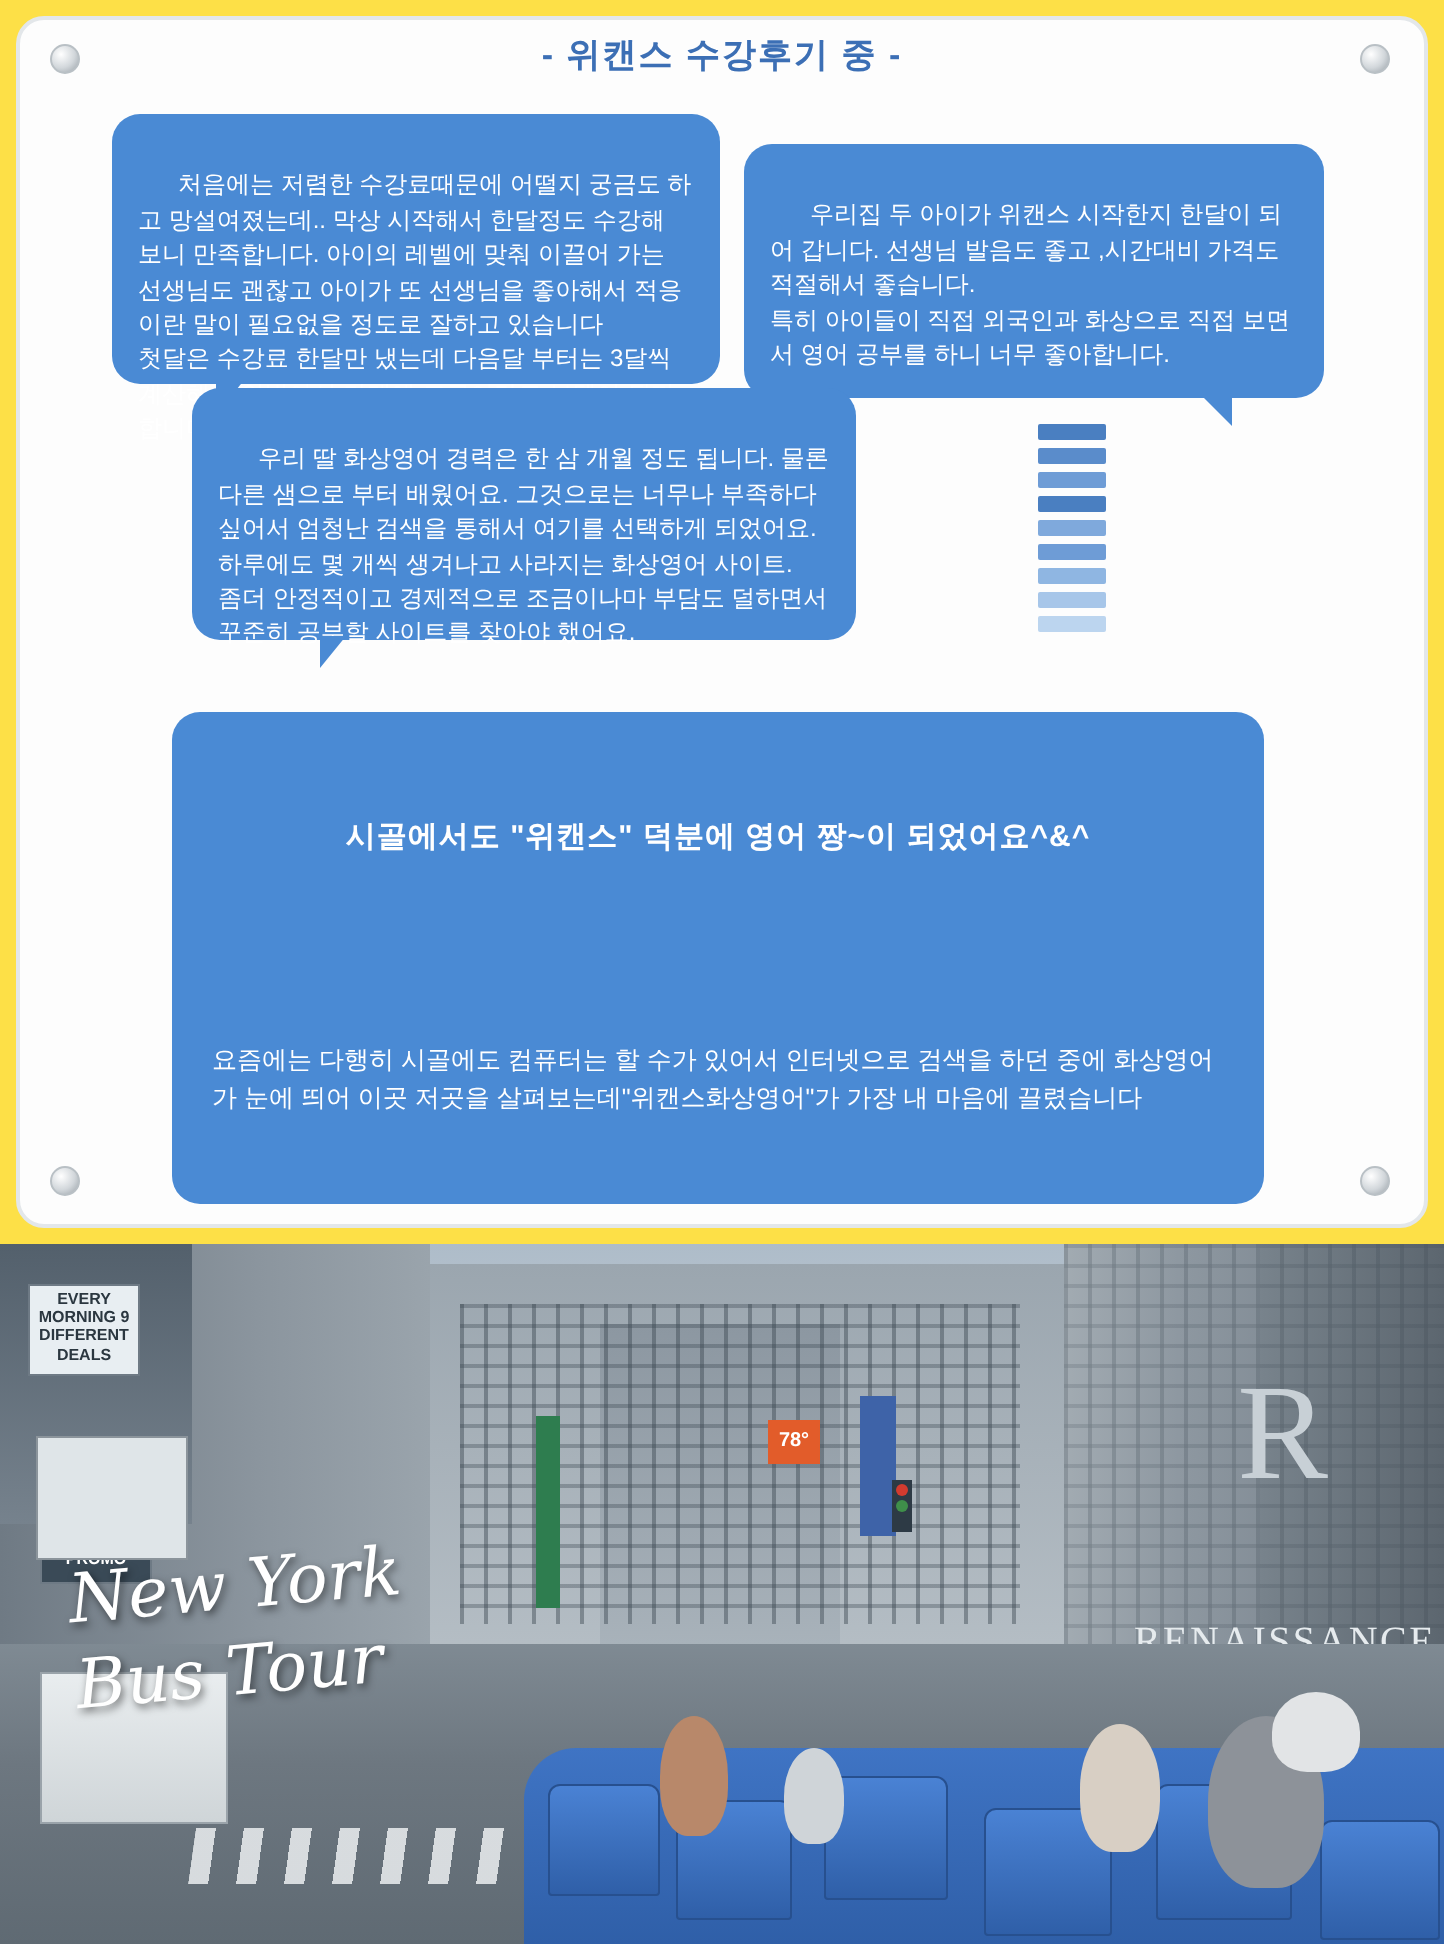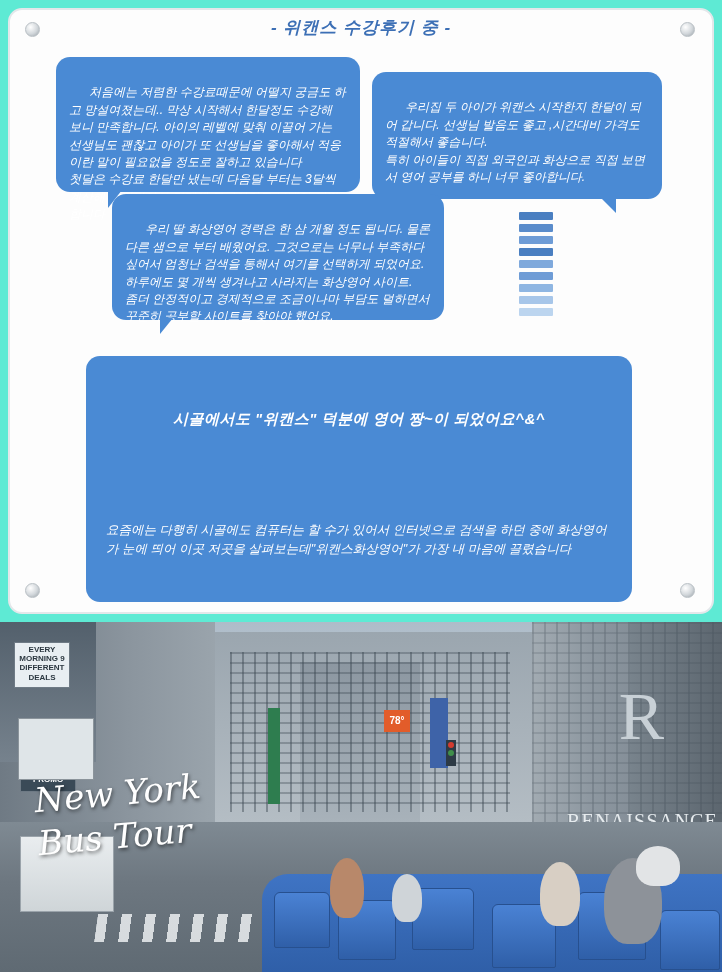--- a/index.html
+++ b/index.html
@@ -19,22 +19,21 @@
     height: 972px;
   }
 
   
   #board {
     position: absolute;
     left: 0;
     top: 0;
     width: 722px;
     height: 622px;
-    background: #5eead4;
-    font-style: italic;
+    background: #fde047;
   }
   #board-inner {
     position: absolute;
     left: 8px;
     top: 8px;
     width: 706px;
     height: 606px;
     border: 2px solid #e3e7ea;
     border-radius: 14px;
     background: #fdfdfd;
@@ -111,21 +110,21 @@
     height: 127px;
   }
   #tail-jhon {
     left: 600px;
     top: 197px;
     border-width: 16px 0 0 16px;
     border-color: #4a8ad4 transparent transparent transparent;
   }
 
   #bubble-daughter {
-    left: 112px;
+    left: 96px;
     top: 194px;
     width: 332px;
     height: 126px;
   }
   #tail-daughter {
     left: 160px;
     top: 318px;
     border-width: 16px 13px 0 0;
     border-color: #4a8ad4 transparent transparent transparent;
   }

